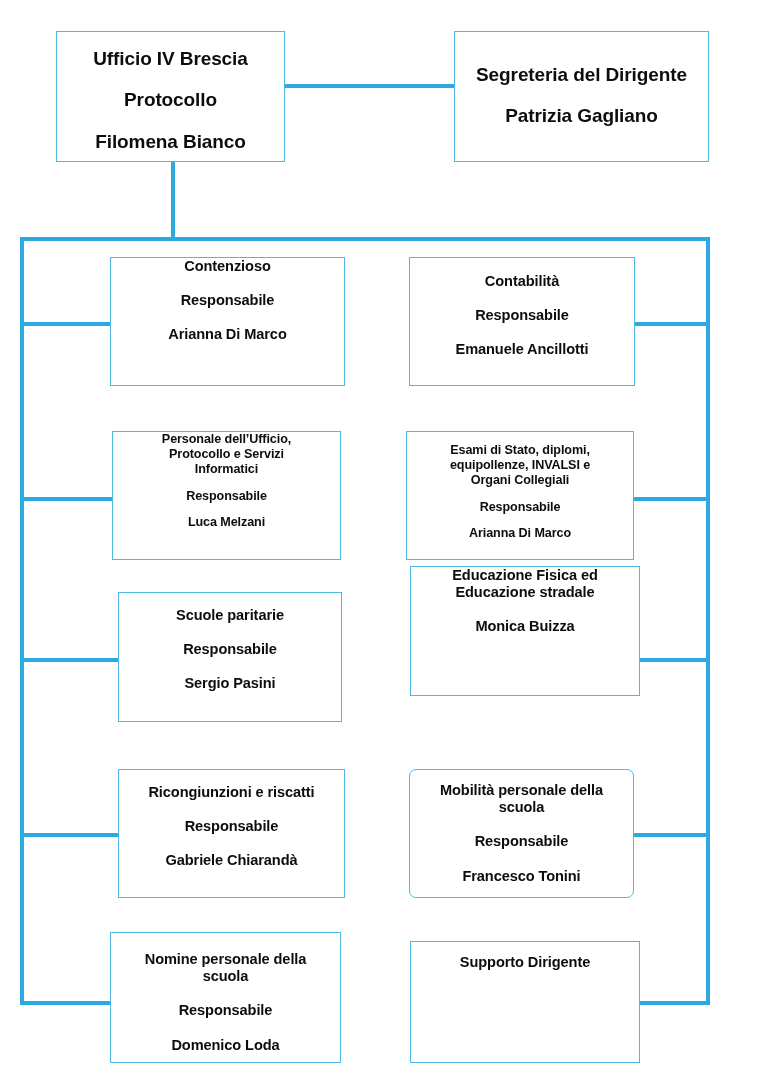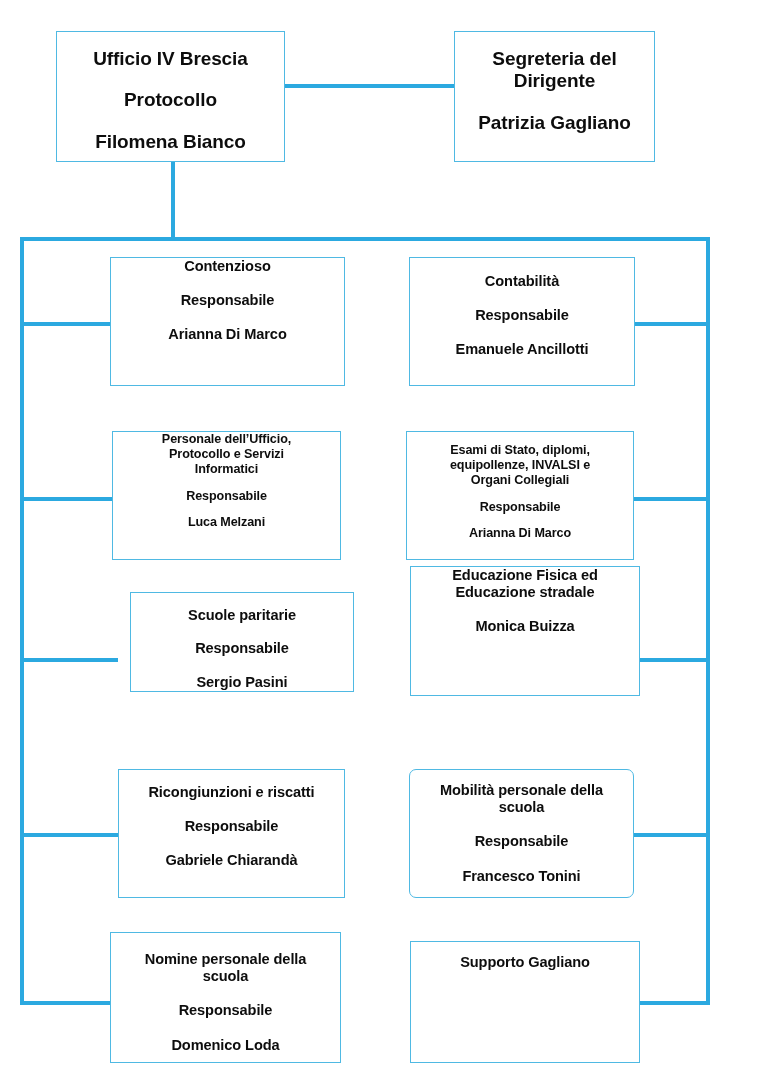--- a/index.html
+++ b/index.html
@@ -86,21 +86,21 @@
   <div class="conn" style="left:640px; top:1001px; width:70px; height:4px;"></div>
 
   <div class="node t-lg" style="left:56px; top:31px; width:229px; height:131px; padding-top:16px;">
     <div class="line">Ufficio IV Brescia</div>
     <div class="gap-lg"></div>
     <div class="line">Protocollo</div>
     <div class="gap-lg"></div>
     <div class="line">Filomena Bianco</div>
   </div>
 
-  <div class="node t-lg" style="left:454px; top:31px; width:201px; height:131px; padding-top:16px;">
+  <div class="node t-lg" style="left:454px; top:31px; width:255px; height:131px; padding-top:32px;">
     <div class="line">Segreteria del Dirigente</div>
     <div class="gap-lg"></div>
     <div class="line">Patrizia Gagliano</div>
   </div>
 
   <div class="node t-md" style="left:110px; top:257px; width:235px; height:129px; ">
     <div class="line">Contenzioso</div>
     <div class="gap-md"></div>
     <div class="line">Responsabile</div>
     <div class="gap-md"></div>
@@ -110,21 +110,21 @@
   <div class="node t-sm" style="left:112px; top:431px; width:229px; height:129px; ">
     <div class="line">Personale dell’Ufficio,</div>
     <div class="line">Protocollo e Servizi</div>
     <div class="line">Informatici</div>
     <div class="gap-sm"></div>
     <div class="line">Responsabile</div>
     <div class="gap-sm"></div>
     <div class="line">Luca Melzani</div>
   </div>
 
-  <div class="node t-md" style="left:130px; top:592px; width:224px; height:100px; padding-top:14px;justify-content:flex-end;">
+  <div class="node t-md" style="left:118px; top:592px; width:224px; height:130px; padding-top:14px;">
     <div class="line">Scuole paritarie</div>
     <div class="gap-md"></div>
     <div class="line">Responsabile</div>
     <div class="gap-md"></div>
     <div class="line">Sergio Pasini</div>
   </div>
 
   <div class="node t-md" style="left:118px; top:769px; width:227px; height:129px; padding-top:14px;">
     <div class="line">Ricongiunzioni e riscatti</div>
     <div class="gap-md"></div>
@@ -170,16 +170,16 @@
   <div class="node t-md" style="left:409px; top:769px; width:225px; height:129px; padding-top:12px;border-radius:7px;">
     <div class="line">Mobilità personale della</div>
     <div class="line">scuola</div>
     <div class="gap-md"></div>
     <div class="line">Responsabile</div>
     <div class="gap-md"></div>
     <div class="line">Francesco Tonini</div>
   </div>
 
   <div class="node t-md" style="left:410px; top:941px; width:230px; height:122px; padding-top:12px;">
-    <div class="line">Supporto Gagliano</div>
+    <div class="line">Supporto Dirigente</div>
   </div>
 
 </div>
 
 </body></html>

